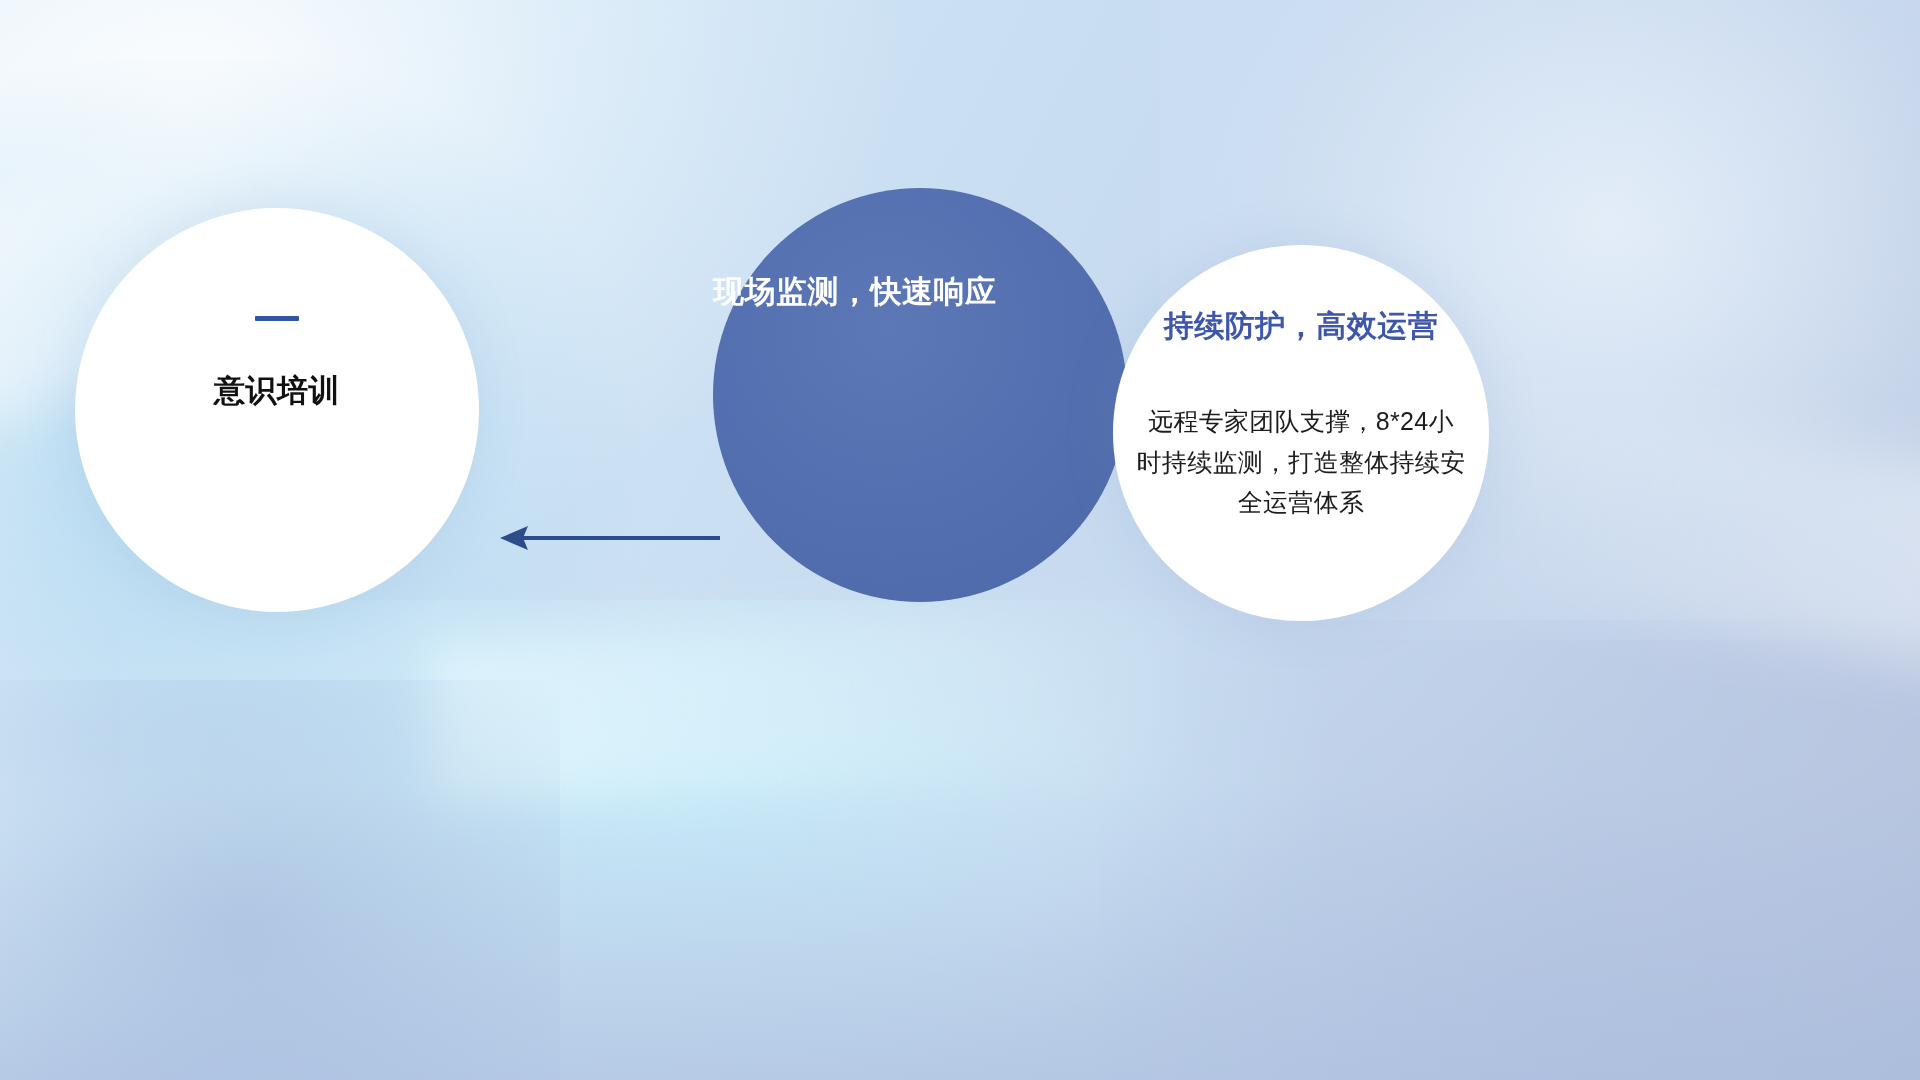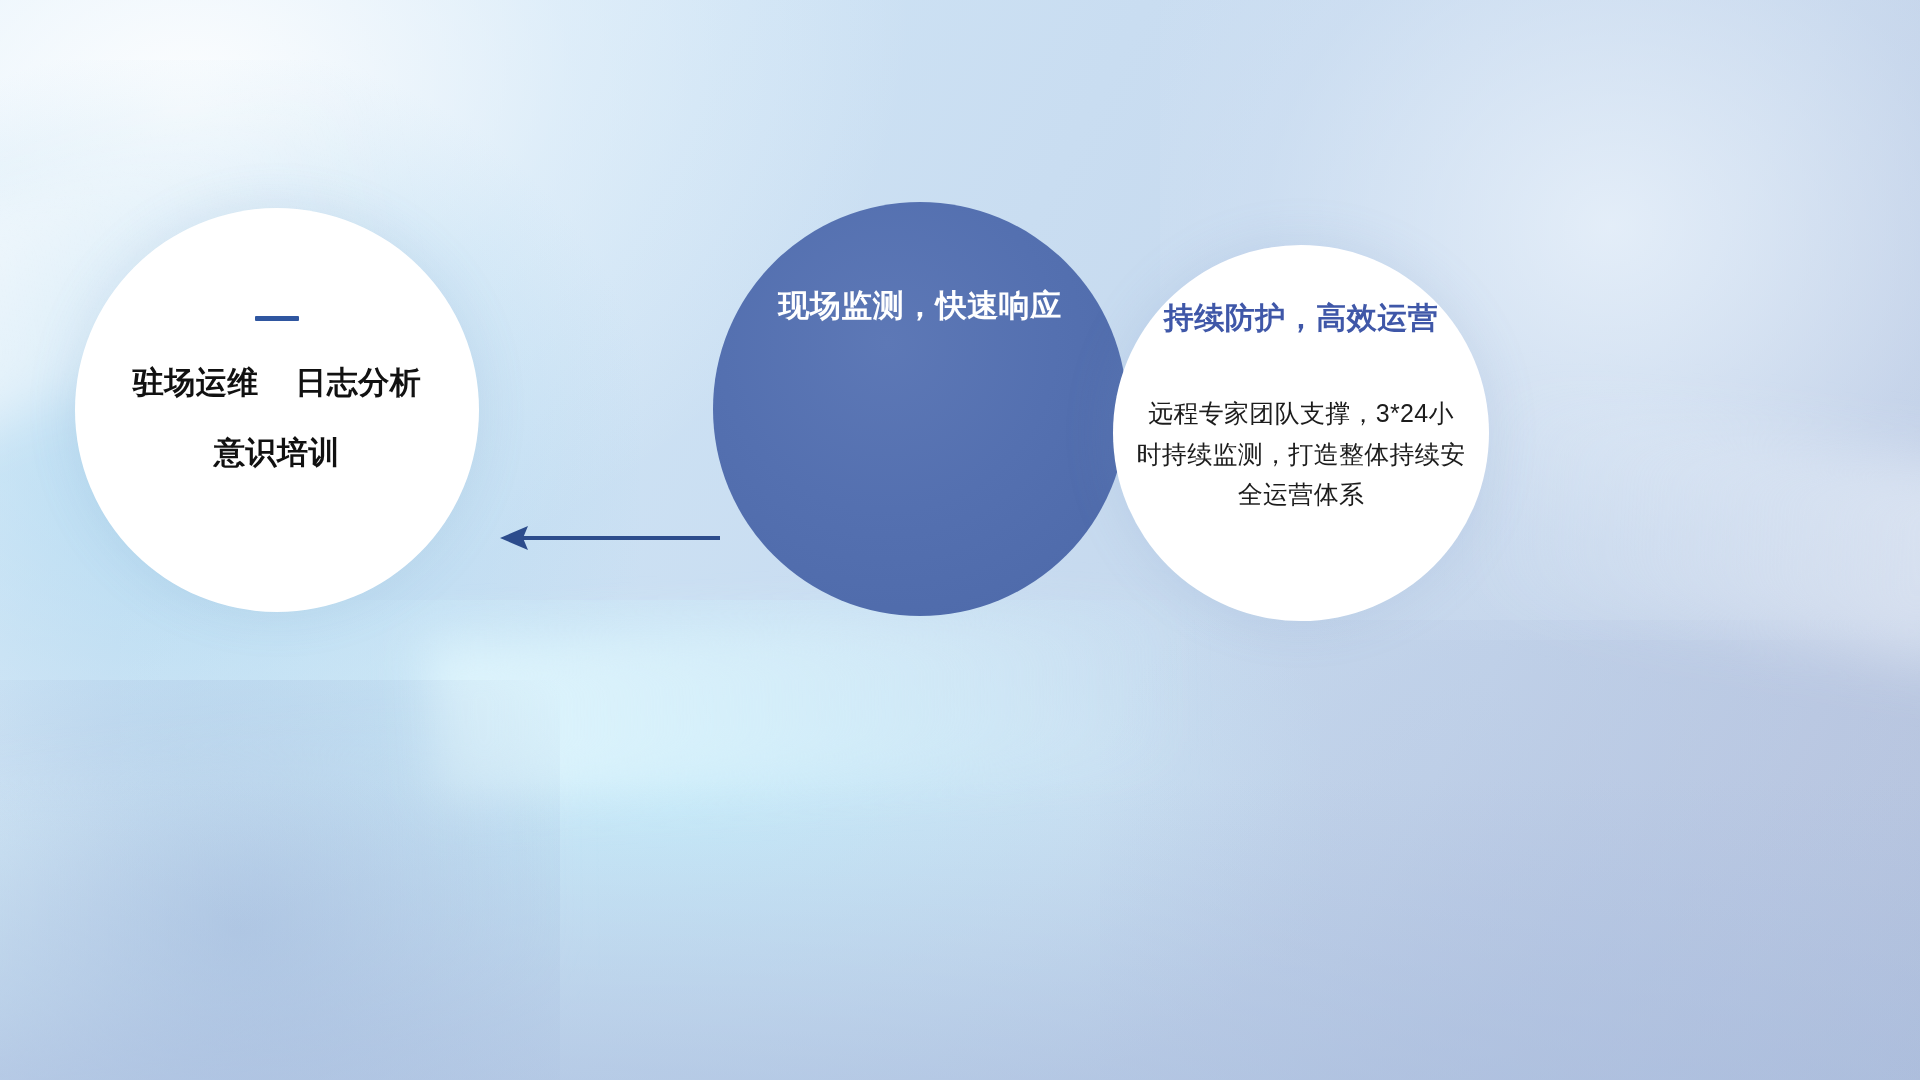--- a/index.html
+++ b/index.html
@@ -94,24 +94,24 @@
   }
   .left-line{
     color:#111111;font-weight:bold;font-size:31px;
     letter-spacing:.5px;line-height:1;margin-bottom:31px;
     white-space:pre;text-align:center;
   }
   .left-line.last{margin-bottom:0;margin-top:8px;}
 
   
   #circle-mid{
-    left:713px;top:202px;width:414px;height:414px;
+    left:713px;top:188px;width:414px;height:414px;
     background:radial-gradient(circle at 42% 34%, #5d78b6 0%, #5470b0 46%, #4c68a8 100%);
     z-index:3;
-    display:flex;flex-direction:column;align-items:center;
+    display:flex;flex-direction:column;
     padding-top:88px;
   }
   #mid-title{
     color:#ffffff;font-weight:bold;font-size:31px;letter-spacing:.5px;
     white-space:nowrap;line-height:1;
   }
   #mid-body{
     margin-top:62px;width:300px;text-align:center;
     color:#e4ecf8;font-size:25px;line-height:1.62;letter-spacing:.3px;
   }
@@ -120,21 +120,21 @@
   #circle-right{
     left:1113px;top:245px;width:376px;height:376px;
     background:#ffffff;
     box-shadow:0 0 50px rgba(120,150,195,.18);
     z-index:4;
     display:flex;flex-direction:column;align-items:center;
     padding-top:58px;
   }
   #right-title{
     color:#3f57a8;font-weight:bold;font-size:30px;letter-spacing:.5px;
-    white-space:nowrap;line-height:1;
+    white-space:nowrap;line-height:1;margin-top:8px;
   }
   #right-body{
     margin-top:60px;width:330px;text-align:center;
     color:#1c1c1c;font-size:25px;line-height:1.62;letter-spacing:.3px;
   }
 
   
   #arrow{
     position:absolute;left:494px;top:522px;width:226px;height:32px;z-index:5;
   }
@@ -154,31 +154,30 @@
   <div class="bg-streak-3"></div>
   <div class="bg-streak-4"></div>
   <div class="bg-corner-bl"></div>
   <div class="bg-bottom-shade"></div>
 </div>
 
 <div id="stage">
 
   <div class="circle" id="circle-left">
     <div id="left-dash"></div>
-    <div class="left-line">驻场运维    日志分析</div>
     <div class="left-line last">意识培训</div>
   </div>
 
   <div class="circle" id="circle-mid">
     <div id="mid-title">现场监测，快速响应</div>
   </div>
 
   <div class="circle" id="circle-right">
     <div id="right-title">持续防护，高效运营</div>
-    <div id="right-body">远程专家团队支撑，3*24小时持续监测，打造整体持续安全运营体系</div>
+    <div id="right-body">远程专家团队支撑，8*24小时持续监测，打造整体持续安全运营体系</div>
   </div>
 
   <svg id="arrow" viewBox="0 0 226 32">
     <line x1="226" y1="16" x2="24" y2="16" stroke="#2c4c8c" stroke-width="4"></line>
     <path d="M6 16 L34 4 L29 16 L34 28 Z" fill="#2c4c8c"></path>
   </svg>
 
 </div>
 
 </body></html>

